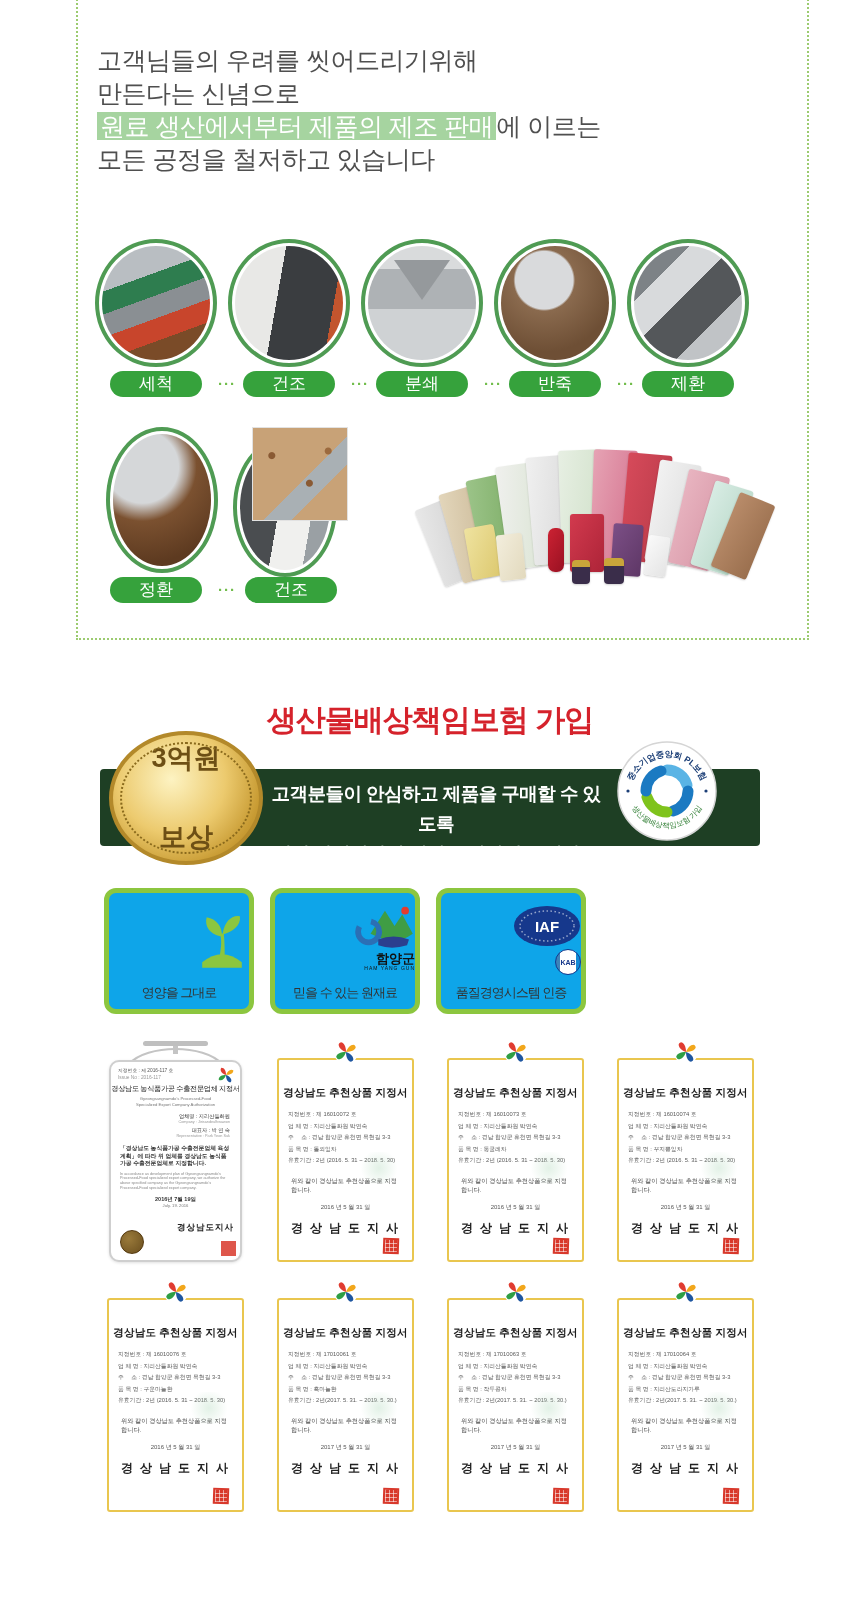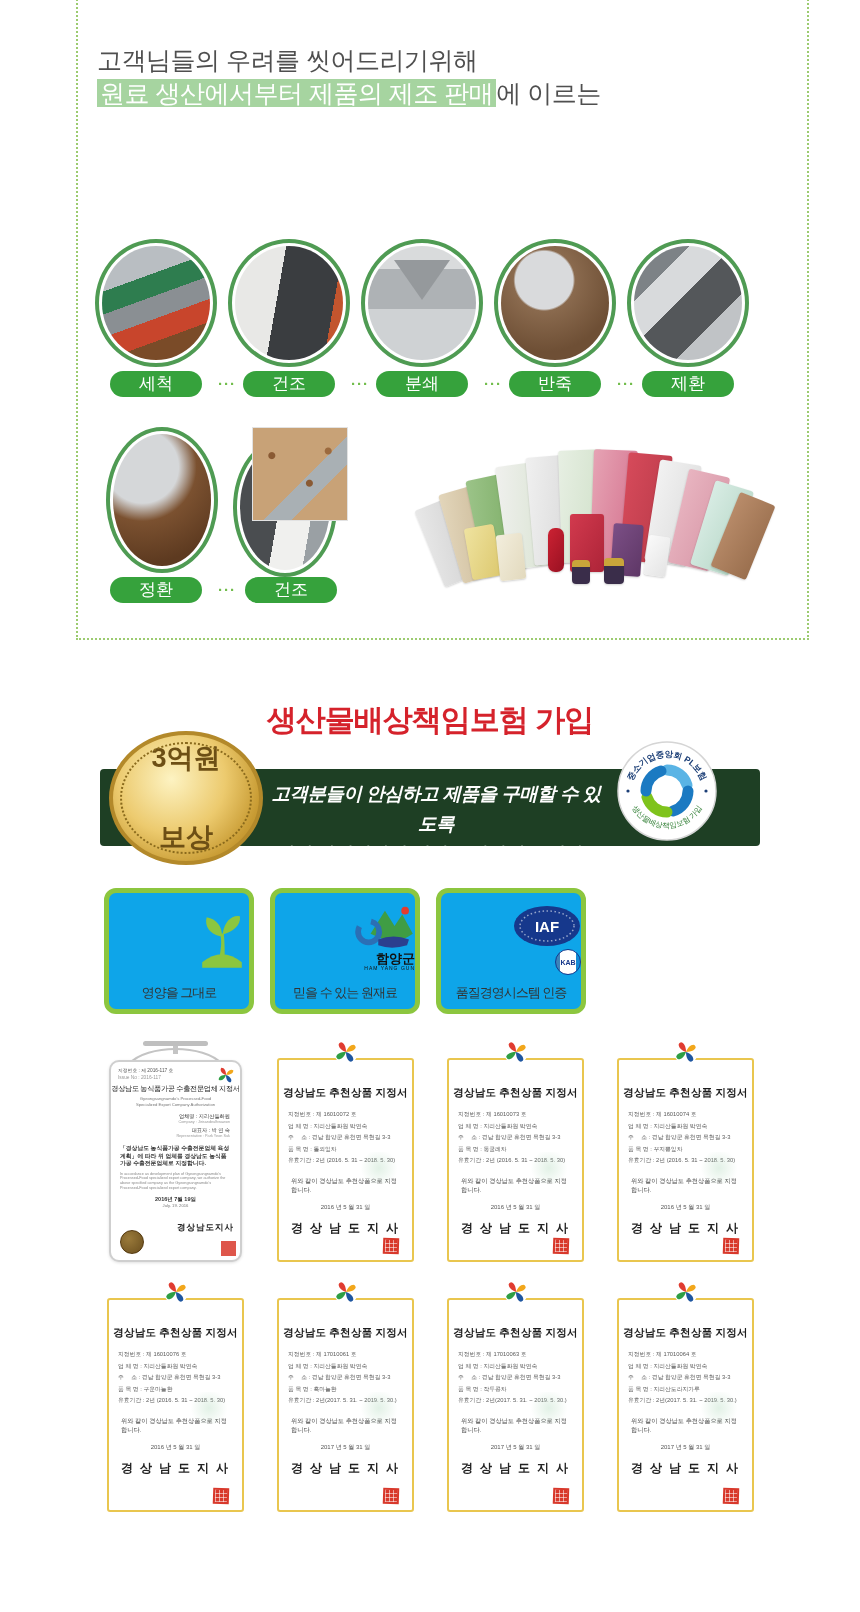--- a/index.html
+++ b/index.html
@@ -35,21 +35,21 @@
   
   .ins-title{left:0;top:700px;width:860px;text-align:center;font-size:30px;font-weight:bold;
              color:#d5222b;letter-spacing:-1px;}
   .banner{left:100px;top:769px;width:660px;height:77px;background:#1e3f24;border-radius:4px;}
   .medal{left:109px;top:731px;width:154px;height:134px;border-radius:50%;z-index:3;
          background:radial-gradient(circle at 40% 35%,#fdf3c2,#ecca6e 45%,#c89b33 75%,#a87c1f);
          border:4px solid #b3892a;box-sizing:border-box;display:flex;flex-direction:column;
          align-items:center;justify-content:center;color:#6d4f15;font-weight:bold;font-size:27px;line-height:31px;gap:48px;}
   .medal::before{content:"";position:absolute;inset:7px;border:2px dotted #8a6a1c;border-radius:50%;}
   .banner-text{left:268px;top:779px;width:336px;text-align:center;color:#fff;font-weight:bold;
-               font-size:18.5px;line-height:30px;letter-spacing:-0.5px;font-style:italic;}
+               font-size:18.5px;line-height:30px;letter-spacing:-0.5px;}
   .pl-logo{left:616px;top:740px;width:102px;height:102px;z-index:3;}
   
   .badge{top:888px;width:150px;height:126px;border:5px solid #8cc63f;border-radius:12px;background:#0ea5e9;
          box-sizing:border-box;display:flex;flex-direction:column;align-items:flex-end;}
   .badge .cap{position:absolute;bottom:7px;left:0;width:100%;text-align:center;font-size:13px;color:#333;letter-spacing:-1px;}
   .hamyang-name{font-size:13px;font-weight:bold;color:#111;line-height:13px;margin-top:1px;}
   .hamyang-sub{font-size:5px;color:#111;letter-spacing:1px;}
   .sbcr-word{font-size:21px;font-weight:bold;color:#1a4b9b;letter-spacing:1px;line-height:20px;}
   .kab-circle{width:24px;height:24px;border-radius:50%;border:1.5px solid #16388c;color:#16388c;
               font-size:7px;font-weight:bold;display:flex;align-items:center;justify-content:center;margin-top:2px;
@@ -92,21 +92,23 @@
 </style>
 </head>
 <body>
 
 <div class="page">
 
   <div class="abs dotted-frame"></div>
 
   <div class="abs intro">
     <div>고객님들의 우려를 씻어드리기위해</div>
+    <div>만든다는 신념으로</div>
     <div><span class="hl">원료 생산에서부터 제품의 제조  판매</span><span>에 이르는</span></div>
+    <div>모든 공정을 철저하고 있습니다</div>
   </div>
 
   <div class="abs pcircle" style="left:95px;top:239px;width:122px;height:128px;">
       <div class="ph ph1"></div>
     </div>
   <div class="abs pcircle" style="left:228px;top:239px;width:122px;height:128px;">
       <div class="ph ph2"></div>
     </div>
   <div class="abs pcircle" style="left:361px;top:239px;width:122px;height:128px;">
       <div class="ph ph3">

